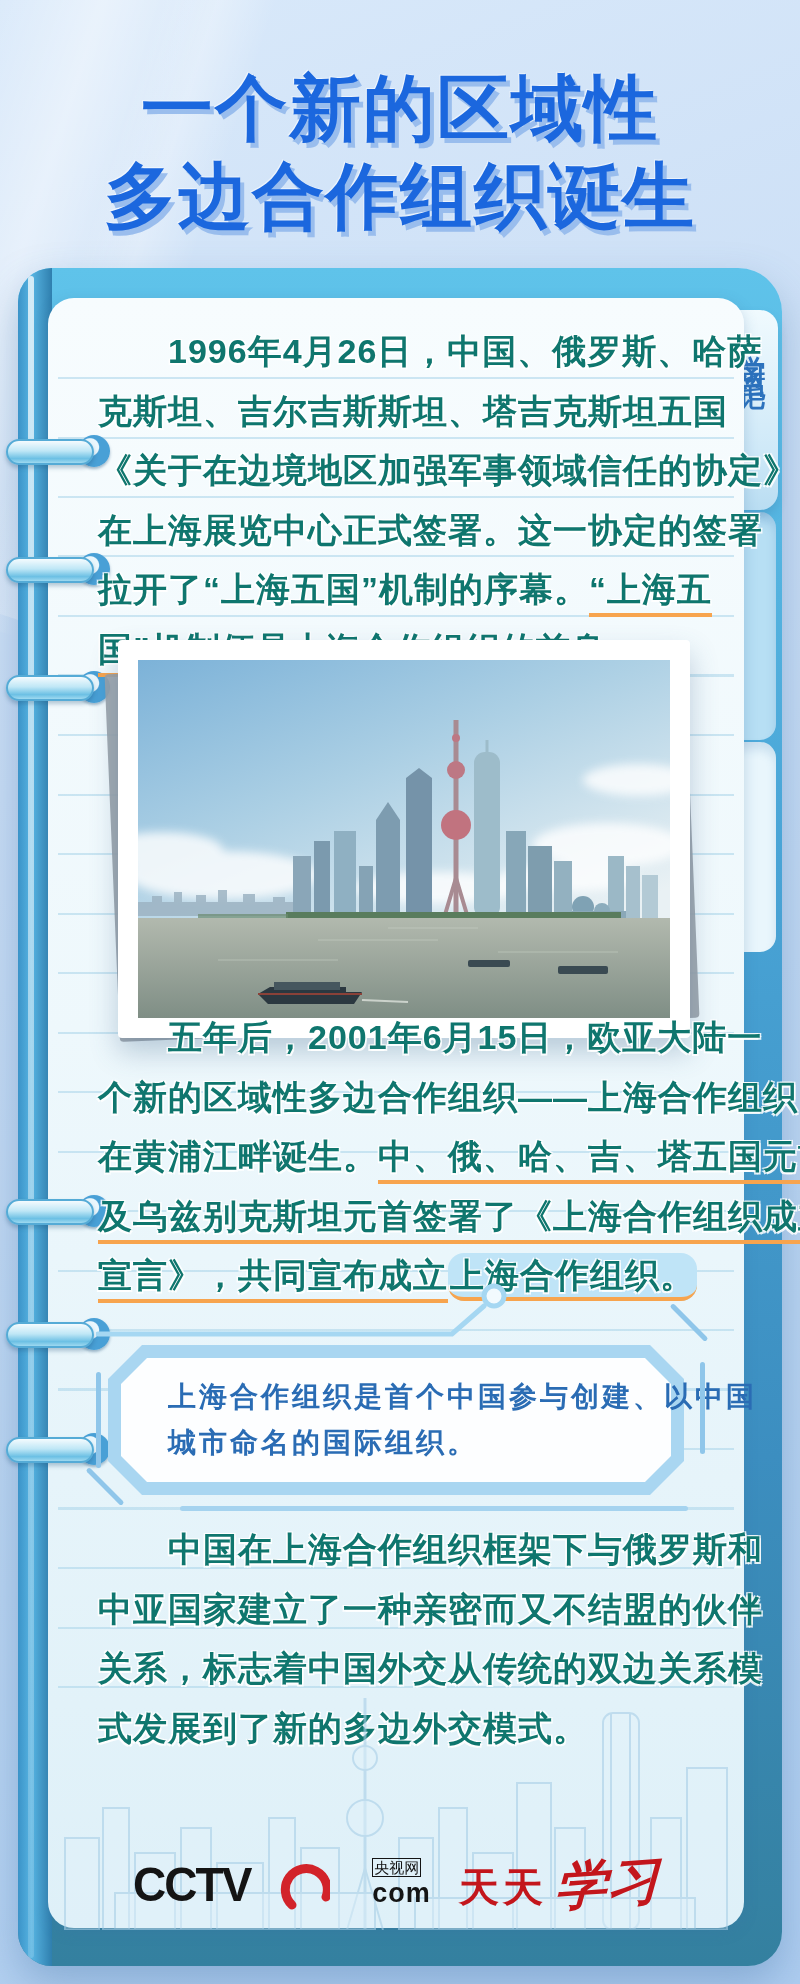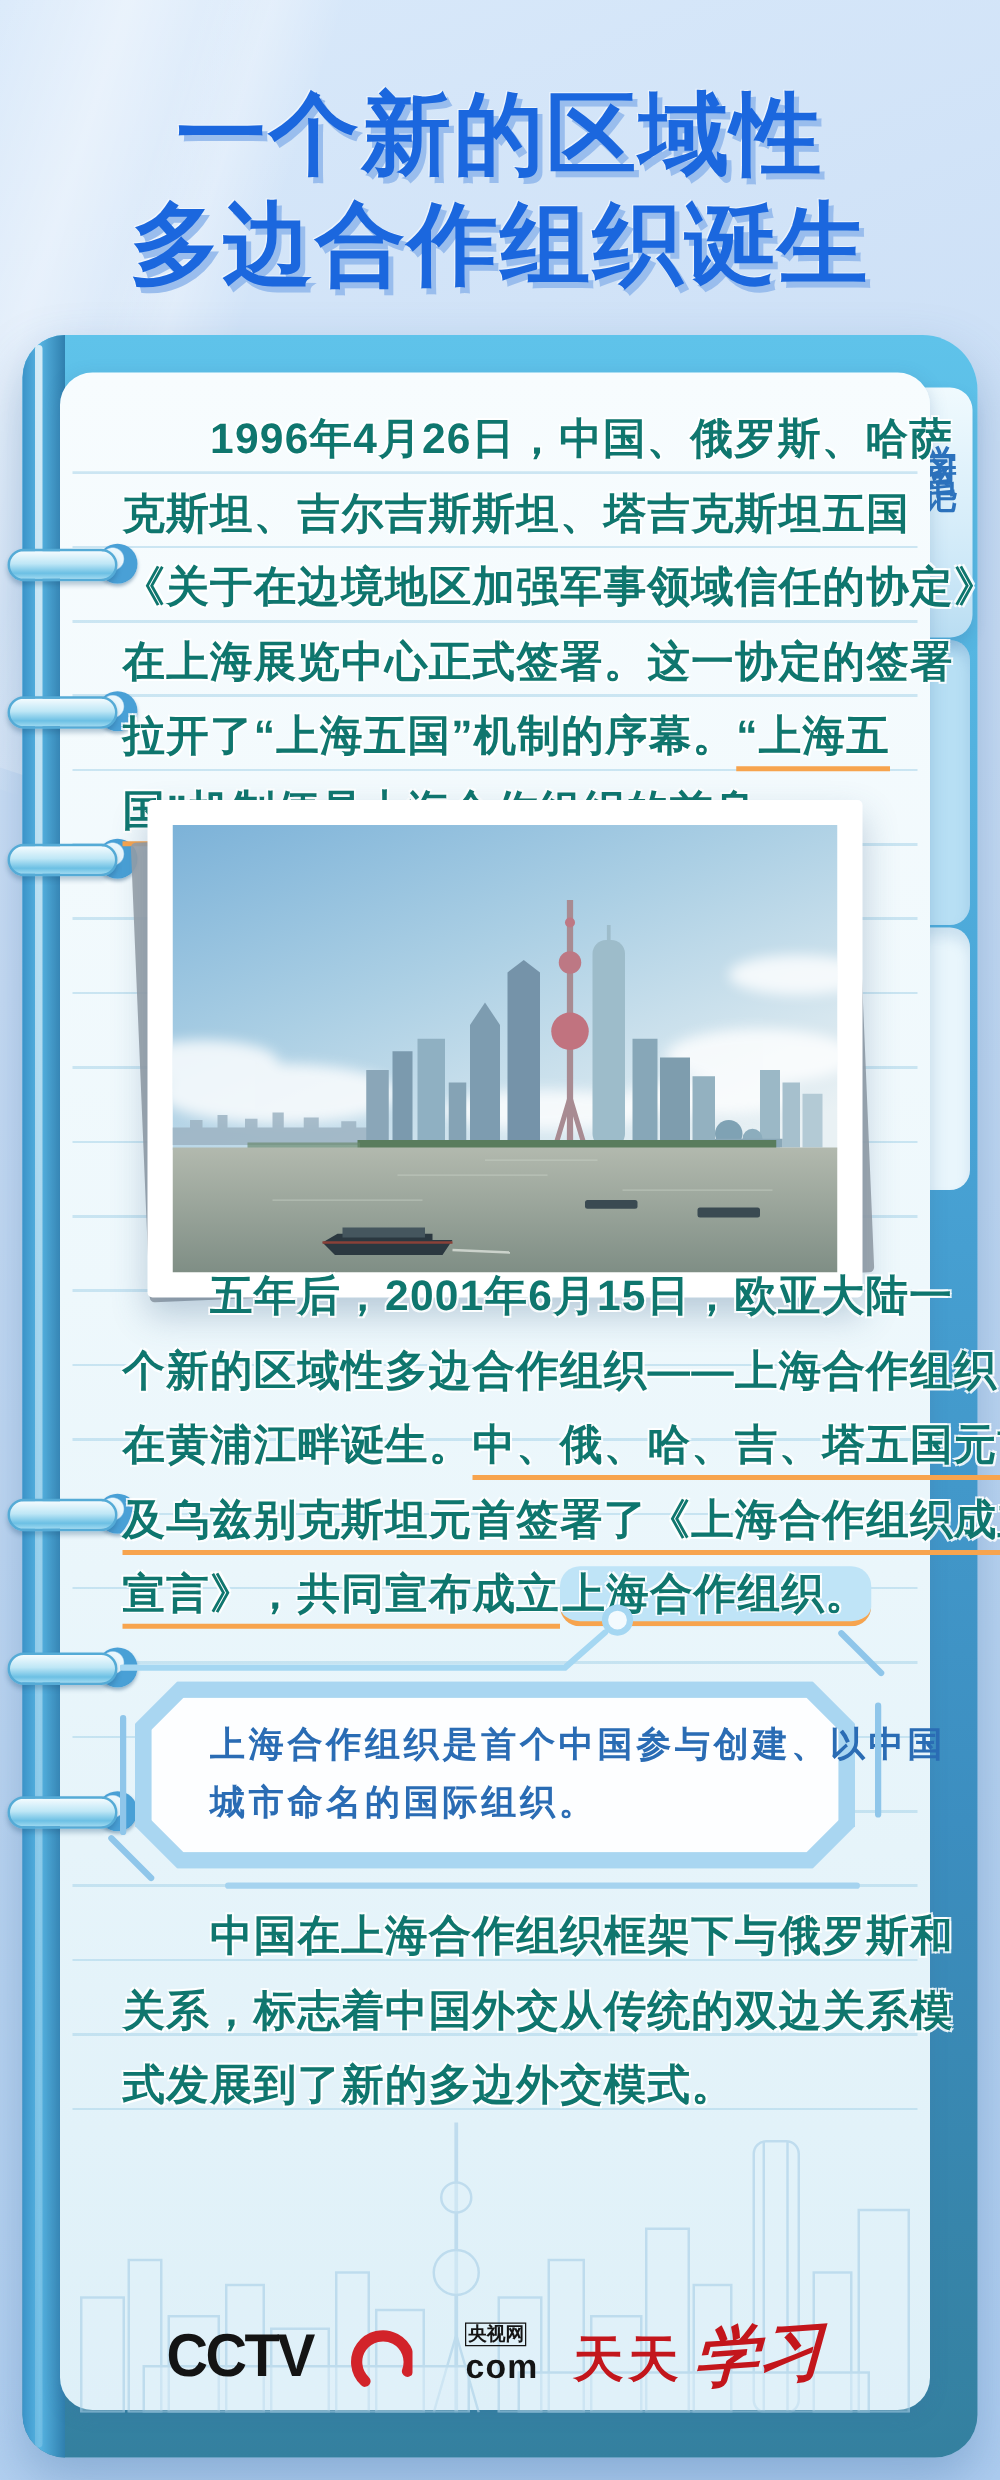--- a/index.html
+++ b/index.html
@@ -98,21 +98,21 @@
 
   
   .footer{position:absolute;left:48px;top:1846px;width:696px;height:76px;
     display:flex;align-items:center;justify-content:center;gap:28px;}
   .cctv{display:flex;align-items:center;gap:38px;}
   .cctv-word{font-size:46px;font-weight:900;color:#141414;letter-spacing:-2px;
     transform:scaleY(1.05);}
   .cctv-swoosh{margin-left:-8px;margin-right:4px;}
   .cctv-col{display:flex;flex-direction:column;line-height:1;margin-top:-4px;}
   .cctv-sub{display:flex;gap:3px;margin-bottom:3px;}
-  .cctv-sub span{font-size:15px;font-weight:700;color:#141414;border:1.5px solid #141414;
+  .cctv-sub span{font-size:15px;font-weight:400;color:#141414;border:1.5px solid #141414;
     padding:1px 1px;line-height:1;}
   .cctv-com{font-size:27px;font-weight:800;color:#141414;letter-spacing:1px;}
   .brand{display:flex;align-items:baseline;color:#c3161c;
     font-family:"Liberation Serif","DejaVu Serif",serif;}
   .brand-bold{font-size:40px;font-weight:900;letter-spacing:4px;}
   .brand-script{font-size:52px;font-weight:700;font-style:italic;margin-left:8px;
     transform:rotate(-4deg) skewX(-6deg);display:inline-block;}
 </style>
 </head>
 <body>
@@ -268,20 +268,21 @@
     <div class="tline"><span class="seg">城市命名的国际组织。</span></div>
   </div>
 <div class="accent acc-left"></div>
 <div class="accent acc-right"></div>
 <div class="accent acc-tr"></div>
 <div class="accent acc-bl"></div>
 <div class="accent acc-bottom"></div>
 
 <div class="para" style="top:1520px">
     <div class="tline"><span class="seg">　　中国在上海合作组织框架下与俄罗斯和</span></div>
+    <div class="tline"><span class="seg">中亚国家建立了一种亲密而又不结盟的伙伴</span></div>
     <div class="tline"><span class="seg">关系，标志着中国外交从传统的双边关系模</span></div>
     <div class="tline"><span class="seg">式发展到了新的多边外交模式。</span></div>
   </div>
 
 <svg class="skyline" width="690" height="242" viewBox="0 0 690 242">
   <g stroke="#a9cfe7" stroke-width="2" fill="#e3f2fa" fill-opacity="0.45">
     <rect x="10" y="150" width="34" height="92"></rect>
       <rect x="48" y="120" width="26" height="122"></rect>
     <rect x="80" y="165" width="40" height="77"></rect>
       <rect x="126" y="140" width="30" height="102"></rect>

